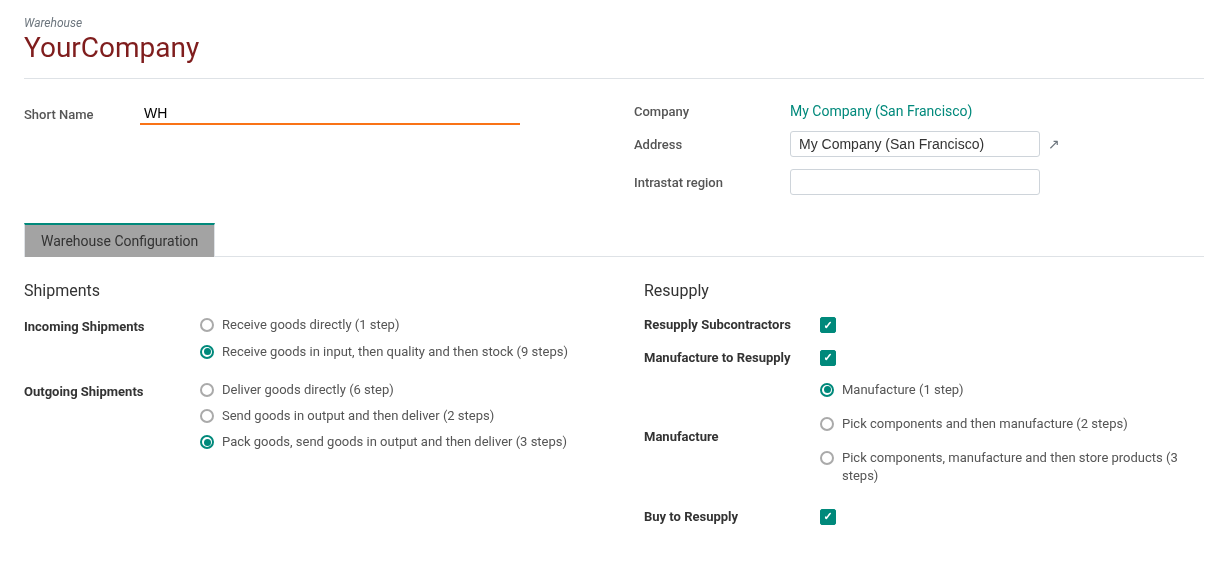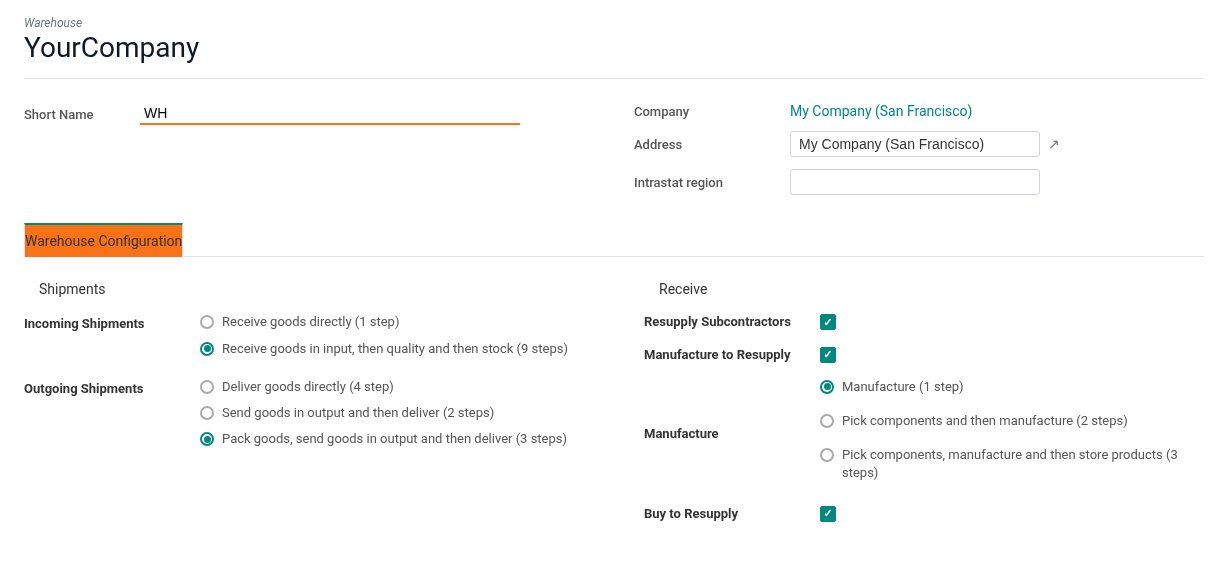--- a/index.html
+++ b/index.html
@@ -2,21 +2,21 @@
 <html><head>
   <meta charset="utf-8">
   <style>
     * { box-sizing: border-box; margin: 0; padding: 0; }
     body { font-family: -apple-system, BlinkMacSystemFont, 'Segoe UI', Roboto, sans-serif; font-size: 14px; color: #333; background: #fff; }
     
     .page-wrapper { padding: 16px 24px; max-width: 1228px; }
     
     .page-header { margin-bottom: 16px; border-bottom: 1px solid #dee2e6; padding-bottom: 12px; }
     .warehouse-label { font-size: 12px; color: #6c757d; font-weight: 400; font-style: italic; }
-    .warehouse-name { font-size: 28px; font-weight: 400; color: #0f172a; line-height: 1.3; }
+    .warehouse-name { font-size: 28px; font-weight: 400; color: #7f1d1d; line-height: 1.3; }
     
     .form-section { margin-bottom: 20px; }
     .form-row { display: flex; gap: 40px; margin-bottom: 12px; padding: 8px 0; }
     .form-left { flex: 1; display: flex; gap: 16px; align-items: flex-start; }
     .form-right { flex: 1; display: flex; flex-direction: column; gap: 12px; }
     
     .field-label { font-size: 13px; color: #555; min-width: 100px; padding-top: 4px; font-weight: 500; }
     .field-value { flex: 1; }
     
     .text-input { border: none; border-bottom: 2px solid #f97316; padding: 2px 4px; font-size: 14px; width: 100%; max-width: 380px; outline: none; }
@@ -26,29 +26,29 @@
     .field-row-value { flex: 1; }
     
     .link-text { color: #00897b; text-decoration: none; cursor: pointer; font-size: 14px; }
     
     .select-wrapper { position: relative; display: flex; align-items: center; gap: 4px; }
     .select-field { border: 1px solid #ced4da; border-radius: 3px; padding: 4px 28px 4px 8px; font-size: 14px; appearance: none; background: #fff; min-width: 250px; cursor: pointer; color: #333; }
     .external-link-icon { color: #6c757d; font-size: 14px; cursor: pointer; margin-left: 4px; }
     
     
     .tabs-bar { border-bottom: 1px solid #dee2e6; margin-bottom: 24px; }
-    .tab-item { display: inline-block; padding: 8px 0; font-size: 14px; cursor: pointer; border: 1px solid #dee2e6; border-bottom: none; background: #f97316; color: #333; margin-bottom: -1px; position: relative; }
+    .tab-item { display: inline-block; padding: 8px 16px; font-size: 14px; cursor: pointer; border: 1px solid #dee2e6; border-bottom: none; background: #a3a3a3; color: #333; margin-bottom: -1px; position: relative; }
     .tab-item.active { border-top: 2px solid #00897b; }
     
     
     .content-row { display: flex; gap: 60px; }
     .content-left { flex: 1; }
     .content-right { flex: 1; }
     
-    .section-title { font-size: 14px; font-weight: 400; color: #333; margin-bottom: 16px; margin-left: 15px; }
+    .section-title { font-size: 16px; font-weight: 400; color: #333; margin-bottom: 16px; }
     .field-group-label { font-size: 13px; font-weight: 700; color: #333; min-width: 160px; }
     
     .shipment-row { display: flex; gap: 16px; margin-bottom: 4px; }
     .shipment-label-col { min-width: 160px; padding-top: 2px; }
     .shipment-options-col { flex: 1; }
     
     .radio-option { display: flex; align-items: flex-start; gap: 8px; margin-bottom: 8px; cursor: pointer; }
     .radio-circle { width: 14px; height: 14px; border-radius: 50%; border: 2px solid #aaa; background: #fff; flex-shrink: 0; margin-top: 2px; position: relative; display: flex; align-items: center; justify-content: center; }
     .radio-circle.checked { border-color: #00897b; }
     .radio-circle.checked::after { content: ''; width: 7px; height: 7px; border-radius: 50%; background: #00897b; }
@@ -139,36 +139,36 @@
         </div>
       </div>
 
       <div class="shipment-row" style="margin-top:12px;">
         <div class="shipment-label-col">
           <span class="field-group-label">Outgoing Shipments</span>
         </div>
         <div class="shipment-options-col">
           <div class="radio-option">
             <div class="radio-circle"></div>
-            <span class="radio-text">Deliver goods directly (4 step)</span>
+            <span class="radio-text">Deliver goods directly (6 step)</span>
           </div>
           <div class="radio-option">
             <div class="radio-circle"></div>
             <span class="radio-text">Send goods in output and then deliver (2 steps)</span>
           </div>
           <div class="radio-option">
             <div class="radio-circle checked"></div>
             <span class="radio-text">Pack goods, send goods in output and then deliver (3 steps)</span>
           </div>
         </div>
       </div>
     </div>
 
     <div class="content-right">
-      <div class="section-title">Receive</div>
+      <div class="section-title">Resupply</div>
 
       <div class="resupply-row">
         <div class="resupply-label">Resupply Subcontractors</div>
         <div class="resupply-value">
           <div class="checkbox-icon"></div>
         </div>
       </div>
 
       <div class="resupply-row">
         <div class="resupply-label">Manufacture to Resupply</div>

